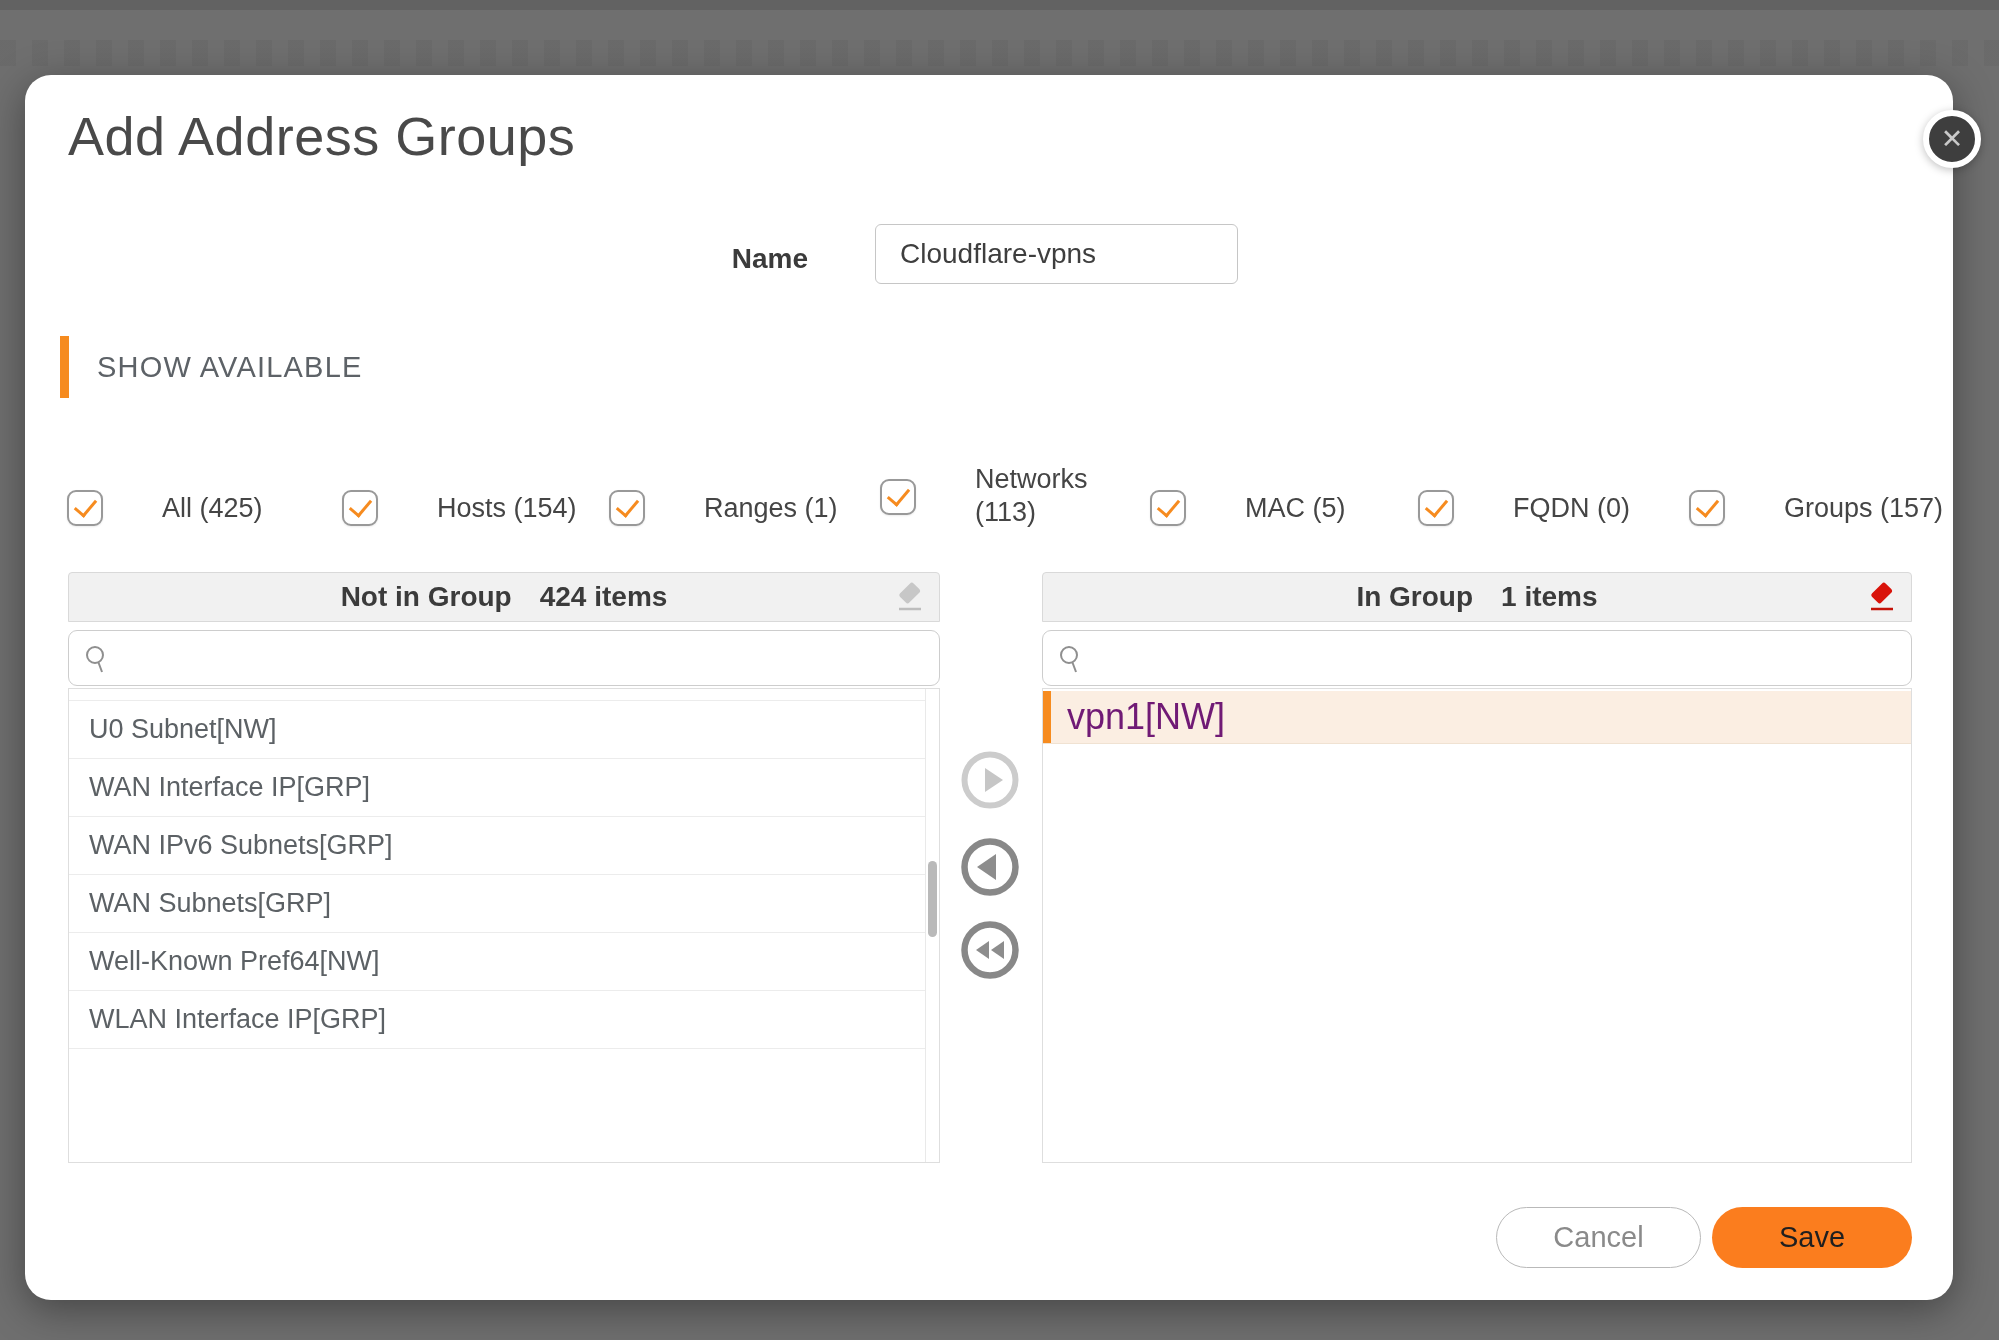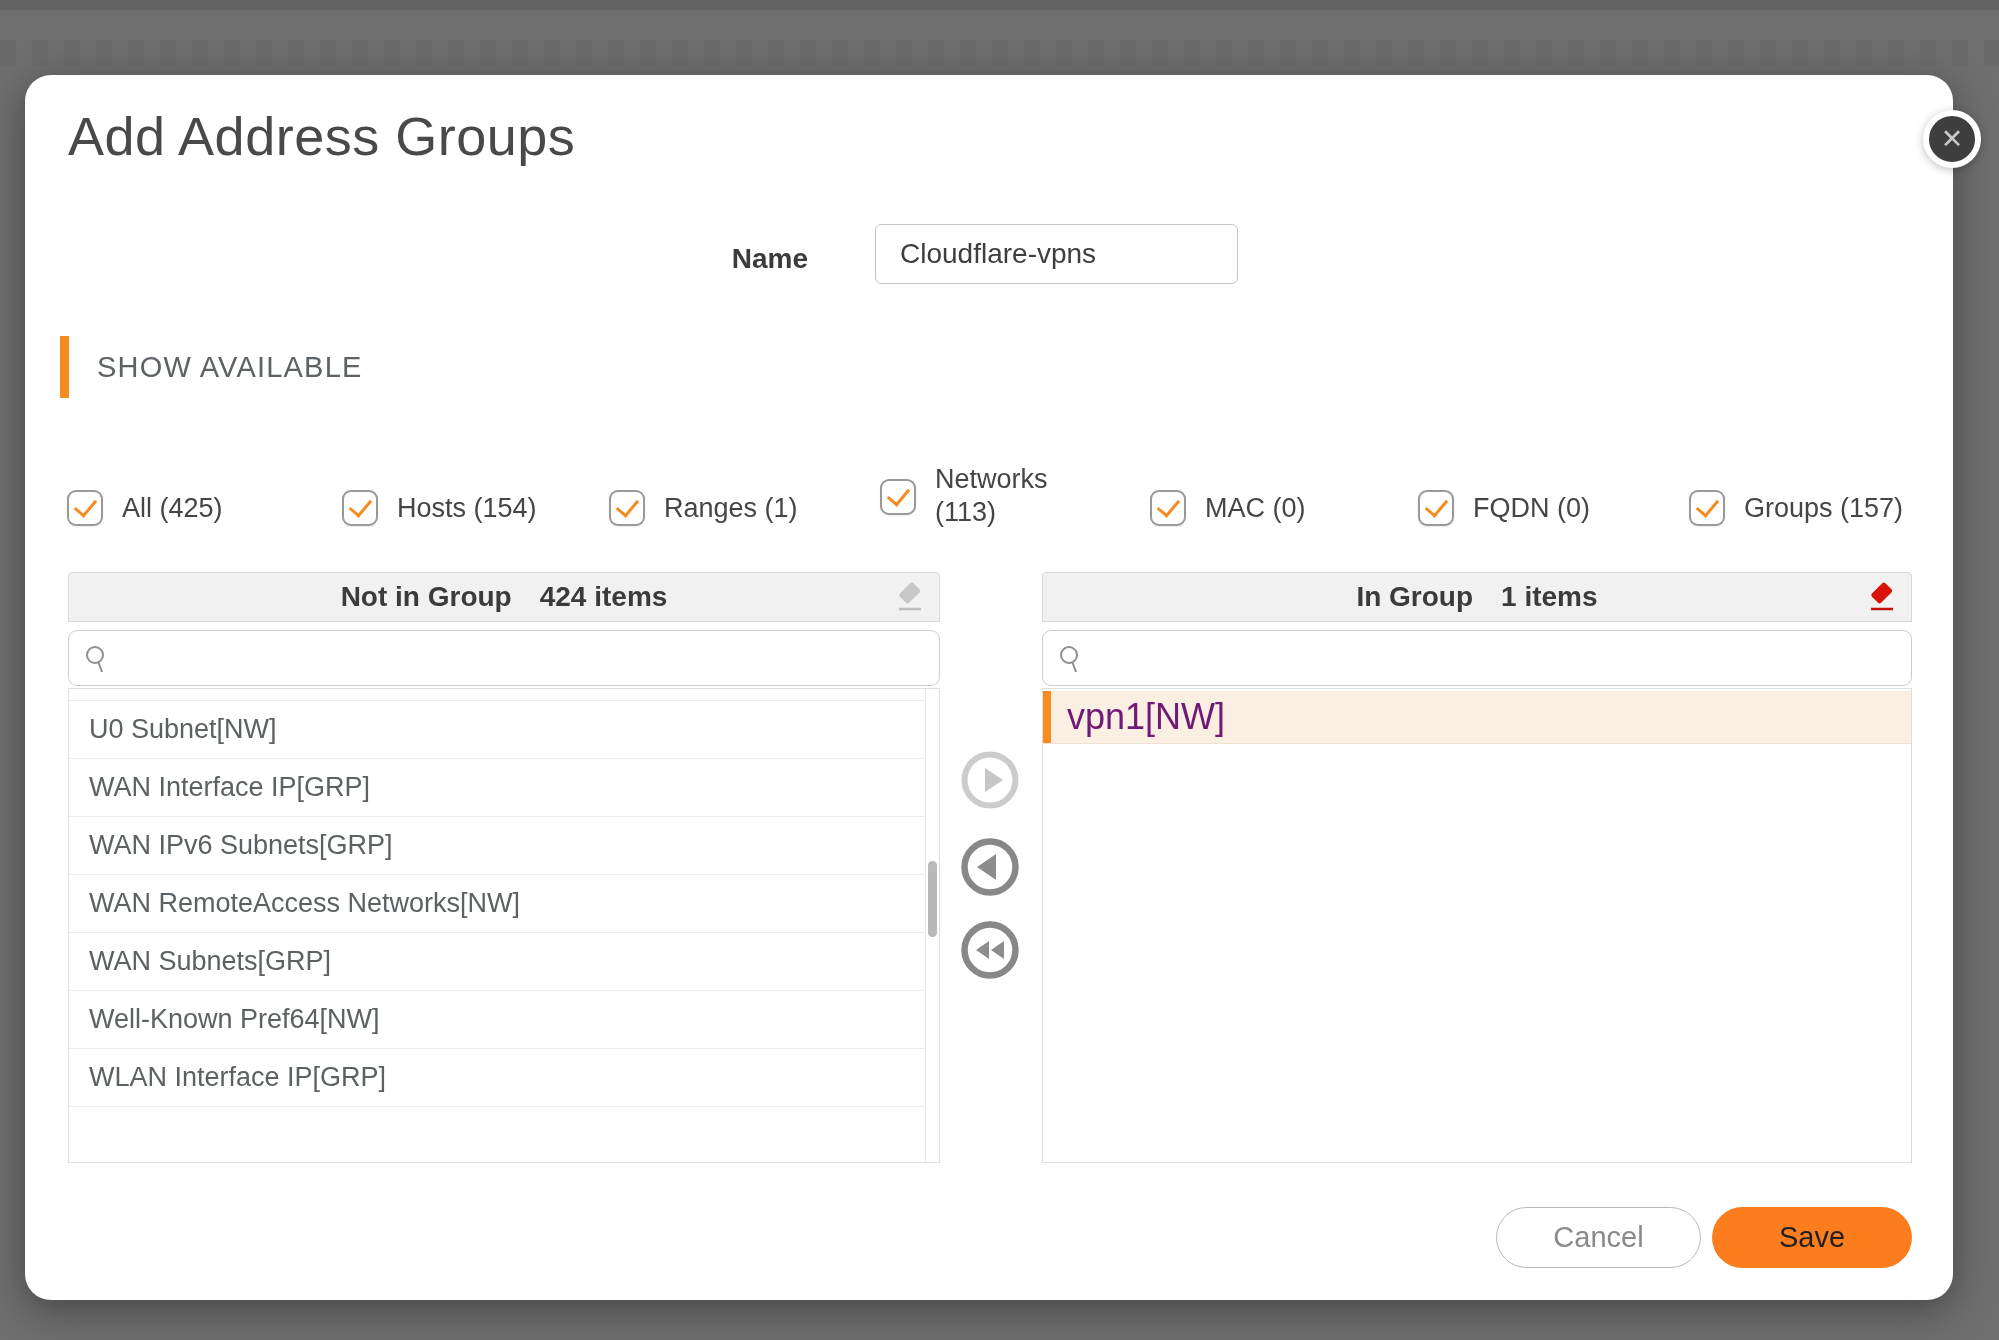--- a/index.html
+++ b/index.html
@@ -36,21 +36,21 @@
   .name-label{position:absolute;left:683px;top:168px;width:100px;text-align:right;font-size:28px;font-weight:700;color:var(--ink);}
   .name-input{
     position:absolute;left:826px;top:149px;width:363px;height:60px;
     border:1.5px solid #c6c6c6;border-radius:6px;font-size:28px;color:#3e3e3e;
     padding:0 24px;font-family:"Liberation Sans",sans-serif;outline:none;background:#fff;margin-left:24px;
   }
 
   .section-bar{position:absolute;left:35px;top:261px;width:9px;height:62px;background:var(--accent);}
   .section-label{position:absolute;left:72px;top:276px;font-size:29px;color:#5d6267;letter-spacing:1.2px;}
 
-  .filter{position:absolute;top:415px;display:flex;align-items:flex-start;}
+  .filter{position:absolute;top:415px;display:flex;align-items:flex-start;gap:40px;}
   .cb{
     position:relative;flex:0 0 auto;width:36px;height:36px;border:2px solid #999;border-radius:9px;background:#fff;
     box-shadow:0 1px 2px rgba(0,0,0,.08);cursor:pointer;
   }
   .cb::after{
     content:"";position:absolute;left:6px;top:7px;width:18px;height:10px;
     border-left:3px solid var(--accent);border-bottom:3px solid var(--accent);
     transform:rotate(-50deg);
   }
   .filter .flabel{margin-left:19px;font-size:27px;color:#454545;line-height:36px;white-space:nowrap;}
@@ -133,21 +133,21 @@
     </div>
     <div class="filter two-line" style="left:855px">
       <span class="cb" style="margin-top:8px"></span>
       <span class="flabel">
         <span>Networks</span><br>
         <span>(113)</span>
       </span>
     </div>
     <div class="filter" style="left:1125px">
       <span class="cb"></span>
-      <span class="flabel">MAC (0)</span>
+      <span class="flabel">MAC (5)</span>
     </div>
     <div class="filter" style="left:1393px">
       <span class="cb"></span>
       <span class="flabel">FQDN (0)</span>
     </div>
     <div class="filter" style="left:1664px">
       <span class="cb"></span>
       <span class="flabel">Groups (157)</span>
     </div>
 
@@ -167,21 +167,20 @@
         <line x1="15.5" y1="18.5" x2="19" y2="28" stroke="#8f8f8f" stroke-width="2"></line>
       </svg>
       <input class="search-input" type="text" style="">
     </div>
     <div class="panel-body" style="left:43px;width:872px">
       <div class="list">
         <div class="row-sliver"></div>
         <div class="lrow">U0 Subnet[NW]</div>
         <div class="lrow">WAN Interface IP[GRP]</div>
         <div class="lrow">WAN IPv6 Subnets[GRP]</div>
-        <div class="lrow">WAN RemoteAccess Networks[NW]</div>
         <div class="lrow">WAN Subnets[GRP]</div>
         <div class="lrow">Well-Known Pref64[NW]</div>
         <div class="lrow">WLAN Interface IP[GRP]</div>
       </div>
       <div class="scroll-col">
         <div class="scroll-thumb"></div>
       </div>
     </div>
 
     <div class="xfer" style="top:676px">

